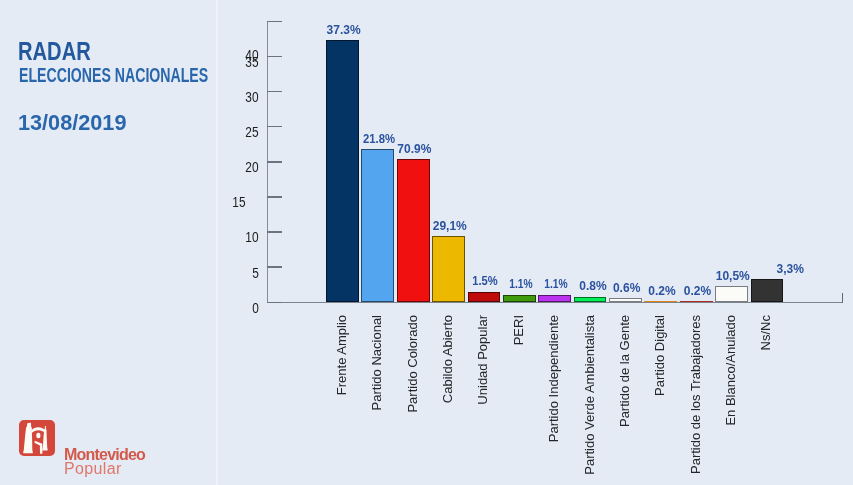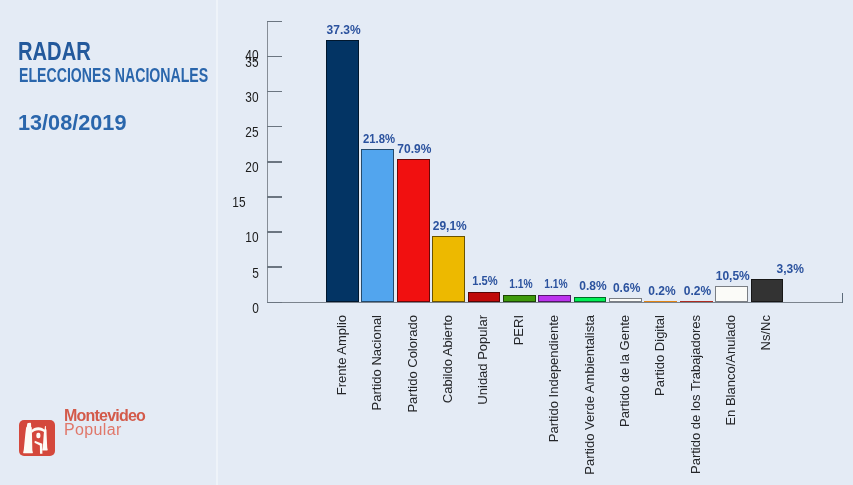--- a/index.html
+++ b/index.html
@@ -12,21 +12,21 @@
   .sep{position:absolute;left:216px;top:0;width:2px;height:485px;background:#eef3f9;}
   .s-title{position:absolute;left:17.5px;top:42px;font-size:26px;font-weight:bold;color:#23599c;line-height:19px;
            transform:scaleX(.775);transform-origin:0 0;white-space:nowrap;}
   .s-sub{position:absolute;left:18.5px;top:68.2px;font-size:20.2px;font-weight:bold;color:#2a66ac;line-height:14px;white-space:nowrap;
          transform:scaleX(.70);transform-origin:0 0;}
   .s-date{position:absolute;left:18.3px;top:114.8px;font-size:22px;font-weight:bold;color:#2a66ac;line-height:15.5px;white-space:nowrap;
           transform:scaleX(.985);transform-origin:0 0;}
 
   .logo{position:absolute;left:19px;top:420px;width:36px;height:36px;}
   .logo svg{display:block;}
-  .brand{position:absolute;left:64px;top:409px;line-height:1;}
+  .brand{position:absolute;left:64px;top:448px;line-height:1;}
   .brand-top{font-size:16px;font-weight:bold;color:#d35a4a;line-height:13px;letter-spacing:-.78px;}
   .brand-bottom{font-size:16px;font-weight:normal;color:#e0776a;line-height:16.4px;letter-spacing:.35px;}
 
   
   .chart{position:absolute;left:218px;top:0;width:635px;height:485px;}
   .plot{position:absolute;left:0;top:0;width:635px;height:485px;}
   .axis-v{position:absolute;left:49px;top:20.6px;width:1.4px;height:282.5px;background:#868d96;}
   .axis-h{position:absolute;left:49px;top:301.6px;height:1.6px;width:576px;background:#7b838d;}
   .tick{position:absolute;left:49px;height:1.5px;width:15px;background:#6b7580;}
   .tlabel{position:absolute;left:0;font-size:14px;color:#1c1c1c;text-align:right;line-height:10px;}

